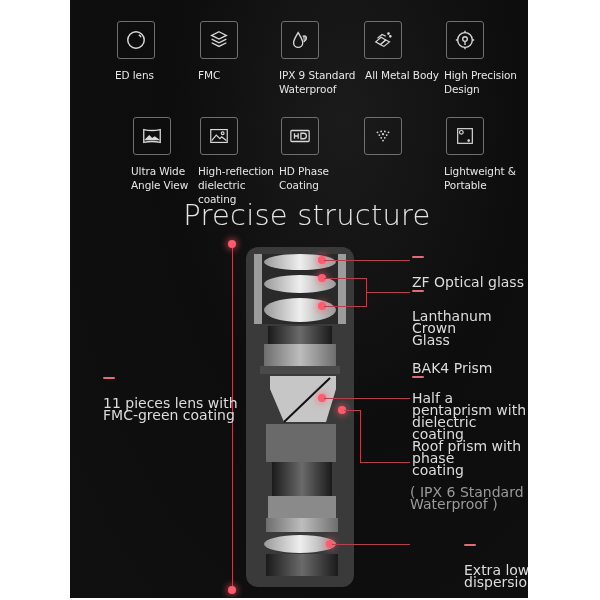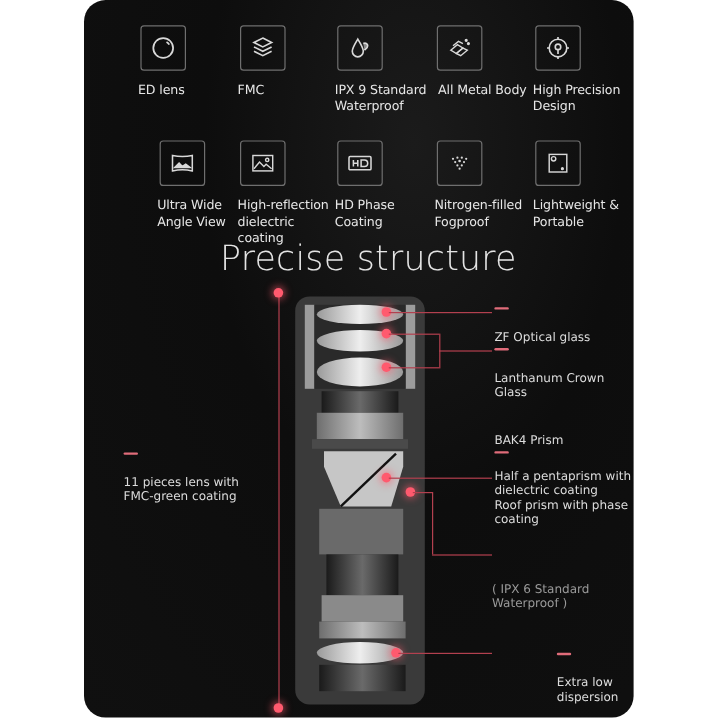--- a/index.html
+++ b/index.html
@@ -1,29 +1,29 @@
 <!DOCTYPE html>
 <html><head>
 <meta charset="utf-8">
 <style>
   html, body { margin:0; padding:0; background:#ffffff; }
   body { width:600px; height:600px; position:relative; overflow:hidden;
          font-family:"DejaVu Sans", "Liberation Sans", sans-serif; }
   .panel { position:absolute; left:70px; top:0; width:458px; height:598px;
            background:radial-gradient(ellipse at 60% 20%, #1b1b1b 0%, #0d0d0d 45%, #101010 100%);
-           overflow:hidden;border-radius:18px; }
+           overflow:hidden; }
   .feat { position:absolute; width:80px; }
   .feat .box { width:38px; height:38px; border:1.5px solid #6f6f6f; border-radius:3px;
                box-sizing:border-box; display:flex; align-items:center; justify-content:center; margin-left:2px; }
   .feat .lbl { margin-top:9px; color:#e6e6e6; font-size:10.5px; line-height:14px; white-space:pre-line; letter-spacing:-0.1px; }
   .feat .box svg { width:22px; height:22px; }
   .title { position:absolute; left:0; width:474px; top:198px; text-align:center;
            color:#e4e4e4; font-size:29px; font-weight:300; letter-spacing:0.2px;
            font-family:"DejaVu Sans", sans-serif; }
-  .callout { position:absolute; color:#dcdcdc; font-size:10px; line-height:12px; white-space:pre-line; }
+  .callout { position:absolute; color:#dcdcdc; font-size:14px; line-height:12px; white-space:pre-line; }
   .callout .dash { display:block; width:12px; height:2px; background:#e06c7a; margin-bottom:6px; border-radius:1px; }
   .callout.sub { color:#9a9a9a; }
   .pline { position:absolute; background:#b3404f; }
   .dot { position:absolute; width:8px; height:8px; border-radius:50%; background:#ff5a6e;
          box-shadow:0 0 6px 2px rgba(255,90,110,0.5); }
   .tube { position:absolute; }
 </style>
 </head>
 <body>
 
@@ -121,22 +121,20 @@
           <circle cx="14" cy="7" r="1"></circle>
           <circle cx="18" cy="8" r="1"></circle>
           <circle cx="8" cy="11" r="1"></circle>
           <circle cx="12" cy="10" r="1.2"></circle>
           <circle cx="16" cy="11" r="1"></circle>
           <circle cx="10" cy="14" r="1"></circle>
           <circle cx="14" cy="14" r="1"></circle>
           <circle cx="12" cy="17" r="1"></circle>
         </svg>
     </div>
-    <div class="lbl">Nitrogen-filled
-Fogproof</div>
   </div>
   <div class="feat" style="left:374px;top:117px;">
     <div class="box">
       <svg viewBox="0 0 24 24" fill="none" stroke="#d8d8d8" stroke-width="1.3">
           <rect x="4" y="4" width="16" height="16"></rect>
           <circle cx="8" cy="8" r="2"></circle>
           <circle cx="16" cy="17" r="0.8" fill="#d8d8d8"></circle>
         </svg>
     </div>
     <div class="lbl">Lightweight &amp;

